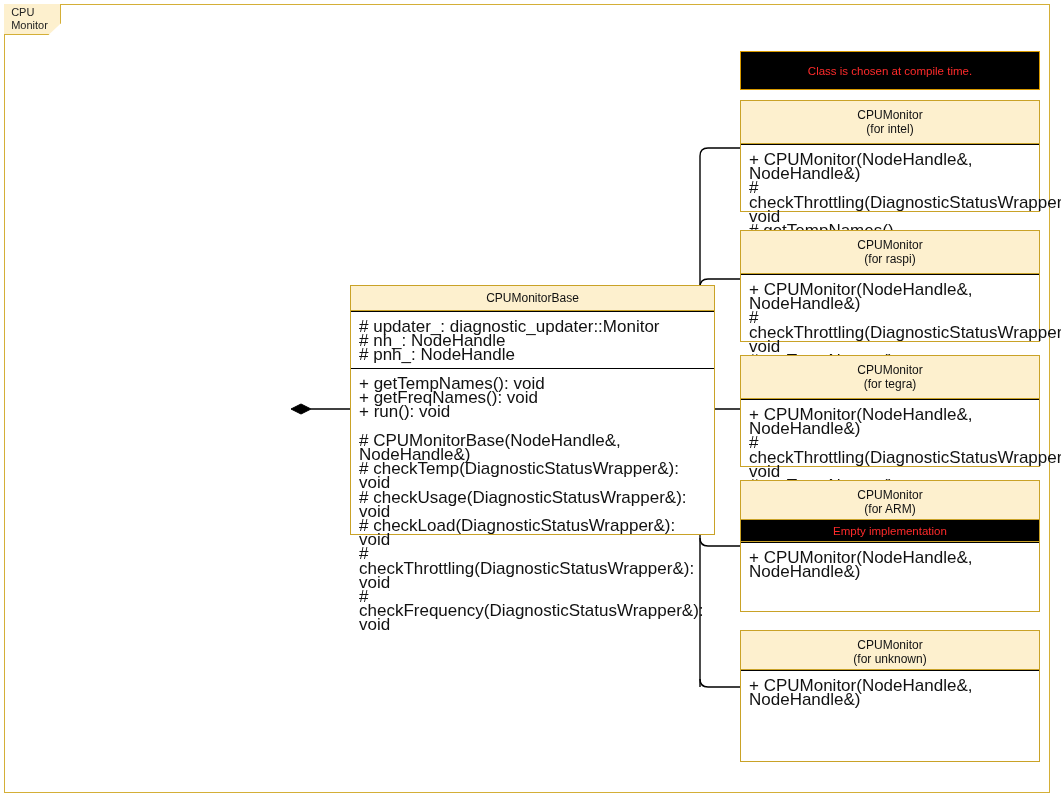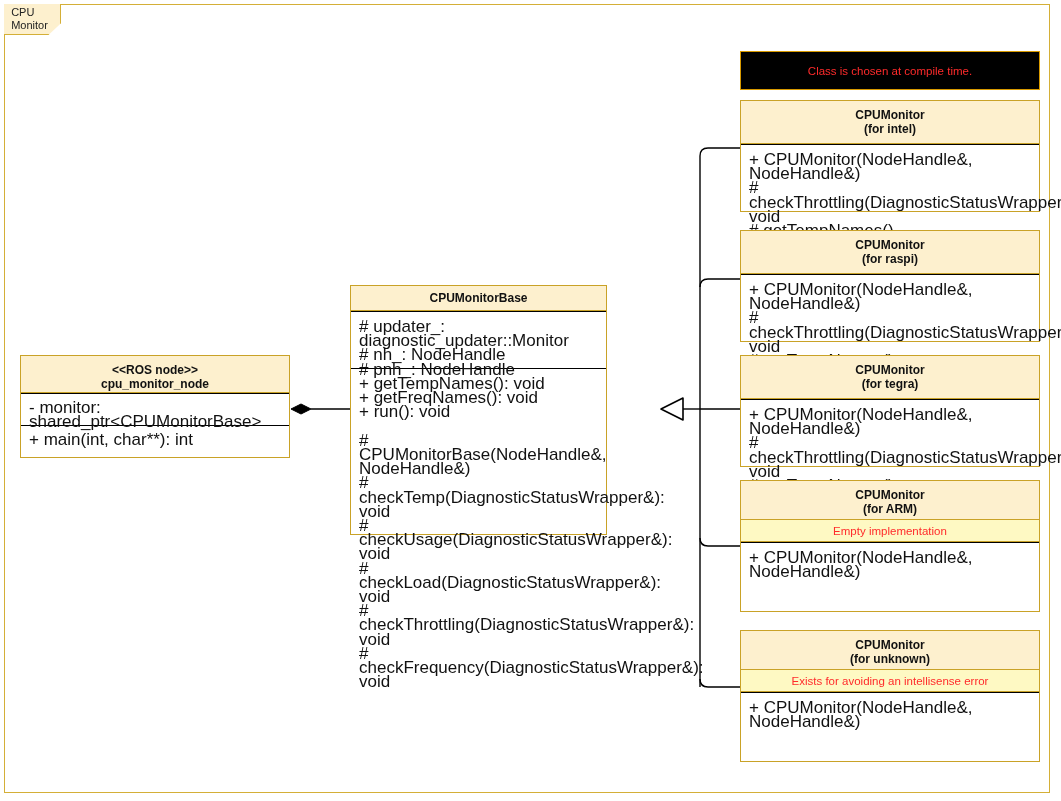--- a/index.html
+++ b/index.html
@@ -61,33 +61,33 @@
     position: absolute;
     box-sizing: border-box;
     background: #ffffff;
     border: 1px solid #c9a227;
   }
   .uml-head {
     box-sizing: border-box;
     background: #fdf0ce;
     border-bottom: 1px solid #c9a227;
     text-align: center;
-    font-weight: bold;
+    font-weight: normal;
     font-size: 12px;
     line-height: 14px;
     color: #111111;
     padding: 6px 4px 6px 4px;
     white-space: pre-line;
   }
   .uml-head.two-line {
     padding: 7px 4px 7px 4px;
   }
   .uml-stereo {
     box-sizing: border-box;
-    background: #fef9c3;
+    background: #000000;
     border-bottom: 1px solid #c9a227;
     text-align: center;
     font-size: 11.5px;
     line-height: 14px;
     color: #ff2b2b;
     padding: 4px 4px 4px 4px;
   }
   .uml-section {
     box-sizing: border-box;
     border-top: 1.5px solid #000000;
@@ -159,28 +159,22 @@
       <path d="M700,538 Q700,546 708,546 L740,546"></path>
 
       <path d="M700,679 Q700,687 708,687 L740,687"></path>
     </g>
   </svg>
 
   <div class="note-box" style="left:740px; top:51px; width:300px; height:39px;">
     <span>Class is chosen at compile time.</span>
   </div>
 
-  <div class="uml-box" style="left:20px; top:355px; width:270px; height:103px;">
-    <div class="uml-head two-line" style="height:37px;">&lt;&lt;ROS node&gt;&gt;
-cpu_monitor_node</div>
-    <div class="uml-section" style="height:32px; padding-top:7px;">- monitor: shared_ptr&lt;CPUMonitorBase&gt;</div>
-    <div class="uml-section" style="height:32px; padding-top:7px;">+ main(int, char**): int</div>
-  </div>
-
-  <div class="uml-box" style="left:350px; top:285px; width:257px; height:250px;">
+
+  <div class="uml-box" style="left:350px; top:285px; width:365px; height:250px;">
     <div class="uml-head" style="height:25px; padding-top:5px;">CPUMonitorBase</div>
     <div class="uml-section" style="height:57px;"># updater_: diagnostic_updater::Monitor
 # nh_: NodeHandle
 # pnh_: NodeHandle</div>
     <div class="uml-section" style="height:166px;">+ getTempNames(): void
 + getFreqNames(): void
 + run(): void
 
 # CPUMonitorBase(NodeHandle&amp;, NodeHandle&amp;)
 # checkTemp(DiagnosticStatusWrapper&amp;): void
@@ -217,17 +211,16 @@
   <div class="uml-box" style="left:740px; top:480px; width:300px; height:132px;">
     <div class="uml-head two-line" style="height:39px;">CPUMonitor
 (for ARM)</div>
     <div class="uml-stereo" style="height:22px;">Empty implementation</div>
     <div class="uml-section" style="height:69px;">+ CPUMonitor(NodeHandle&amp;, NodeHandle&amp;)</div>
   </div>
 
   <div class="uml-box" style="left:740px; top:630px; width:300px; height:132px;">
     <div class="uml-head two-line" style="height:39px;">CPUMonitor
 (for unknown)</div>
-    <div class="uml-stereo" style="height:22px;">Exists for avoiding an intellisense error</div>
     <div class="uml-section" style="height:69px;">+ CPUMonitor(NodeHandle&amp;, NodeHandle&amp;)</div>
   </div>
 
 </div>
 
 </body></html>

